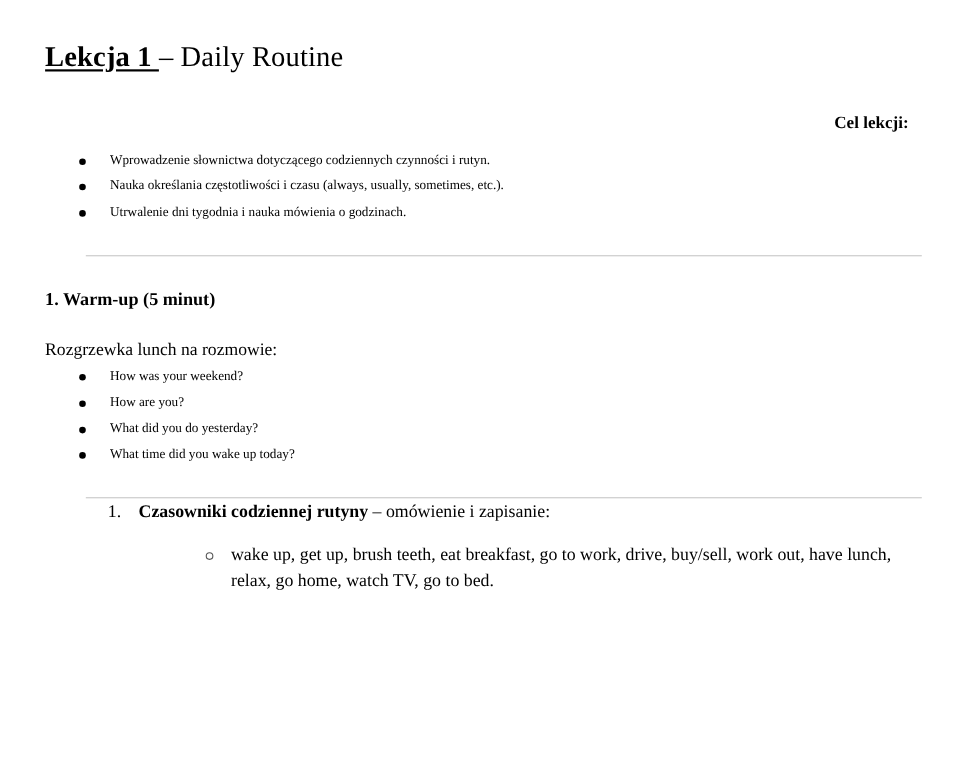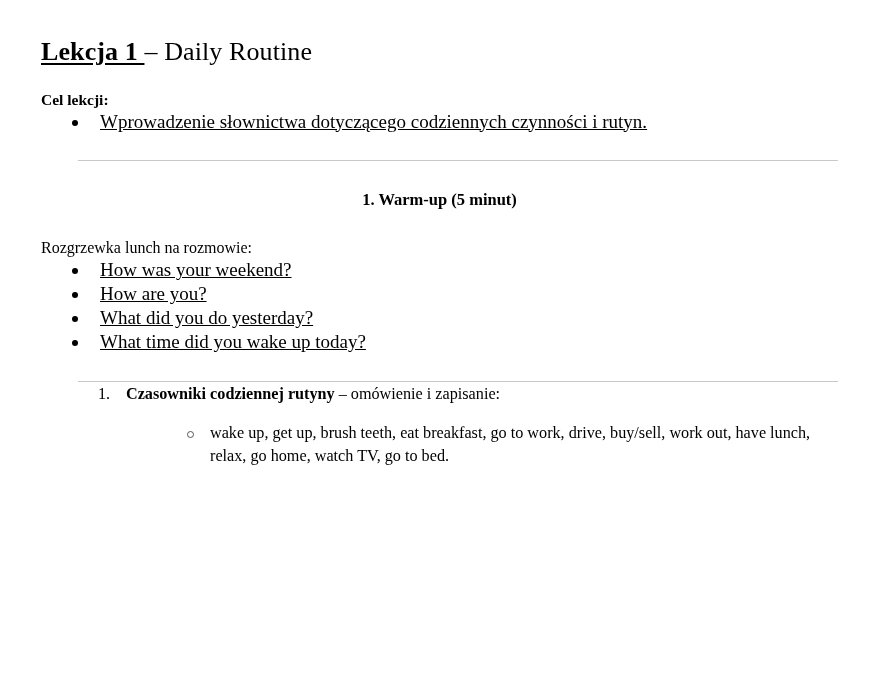--- a/index.html
+++ b/index.html
@@ -37,25 +37,26 @@
     font-weight: bold;
     text-decoration: underline;
     text-underline-offset: 3px;
   }
   .doc-title .rest {
     font-weight: normal;
   }
 
   
   .bold-head {
-    margin: 0;
+    margin: 12px;
     padding-top: 21px;
     font-size: 15.5px;
     font-weight: bold;
     line-height: 1.3;
+    text-align: right;
   }
   .section-head {
     margin: 0;
     font-size: 16.5px;
     font-weight: bold;
     line-height: 1.3;
   }
 
   
   .para {
@@ -66,23 +67,22 @@
 
   
   ul.bullets {
     list-style: none;
     margin: 0;
     padding: 0;
   }
   ul.bullets > li {
     position: relative;
     padding-left: 59px;
-    font-size: 19px;
+    font-size: 12px;
     line-height: 23.8px;
-    text-decoration: underline;
   }
   ul.bullets > li::before {
     content: "";
     position: absolute;
     left: 31px;
     top: 10px;
     width: 6px;
     height: 6px;
     border-radius: 50%;
     background: #000000;
@@ -138,39 +138,41 @@
     border: 0;
     border-top: 1px solid #c8c8c8;
     margin: 0 0 0 37px;
     width: 760px;
     height: 0;
   }
 
   
   .sp-goals   { padding-top: 20px; }
   .sp-rule-1  { padding-top: 27px; }
-  .sp-warm    { padding-top: 28px; text-align: center; }
+  .sp-warm    { padding-top: 28px; }
   .sp-rozgrz  { padding-top: 26px; }
   .sp-qs      { padding-top: 22px; }
   .sp-rule-2  { padding-top: 27px; }
   .sp-sec2    { padding-top: 31px; }
   .sp-num     { padding-top: 25px; }
   .sp-sub     { padding-top: 22px; }
 </style>
 </head>
 <body>
 
 <div class="page">
 
   <h1 class="doc-title"><span class="lead">Lekcja 1 </span><span class="rest">– Daily Routine</span></h1>
 
   <p class="bold-head">Cel lekcji:</p>
 
   <ul class="bullets sp-goals">
     <li>Wprowadzenie słownictwa dotyczącego codziennych czynności i rutyn.</li>
+    <li>Nauka określania częstotliwości i czasu (always, usually, sometimes, etc.).</li>
+    <li>Utrwalenie dni tygodnia i nauka mówienia o godzinach.</li>
   </ul>
 
   <div class="sp-rule-1">
     <hr class="divider">
   </div>
 
   <div class="sp-warm">
     <p class="section-head">1. Warm-up (5 minut)</p>
   </div>
 

